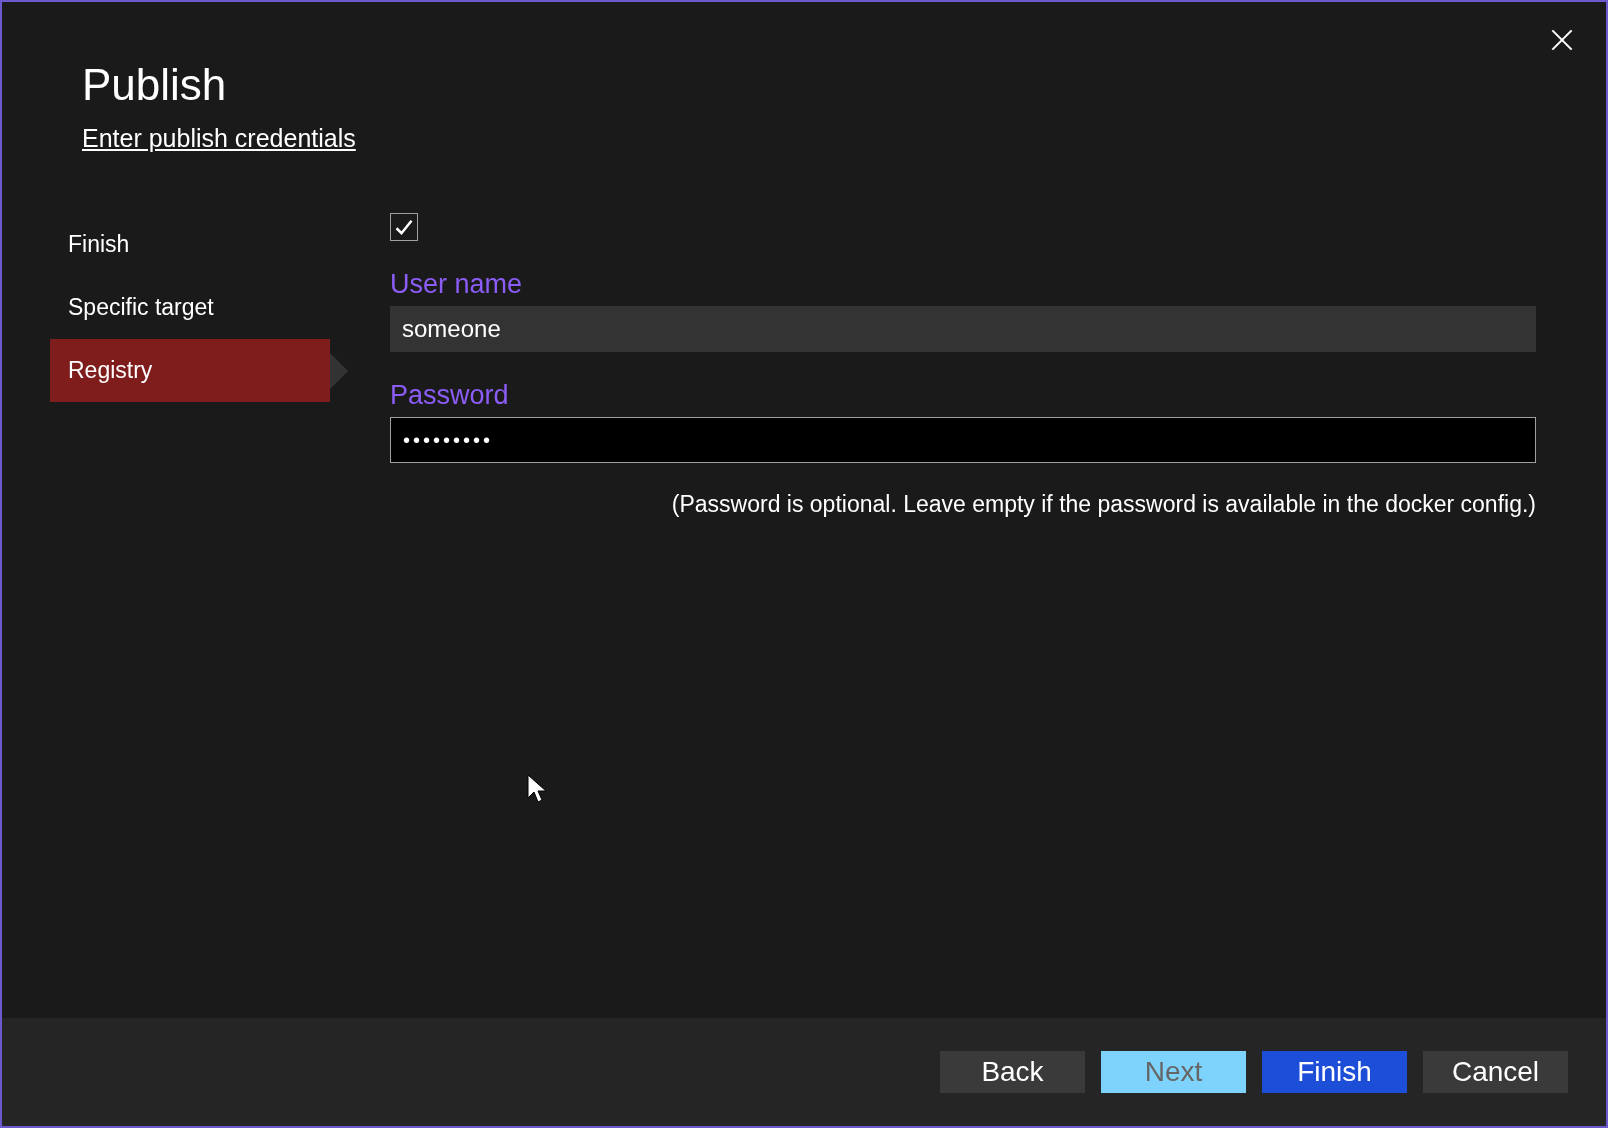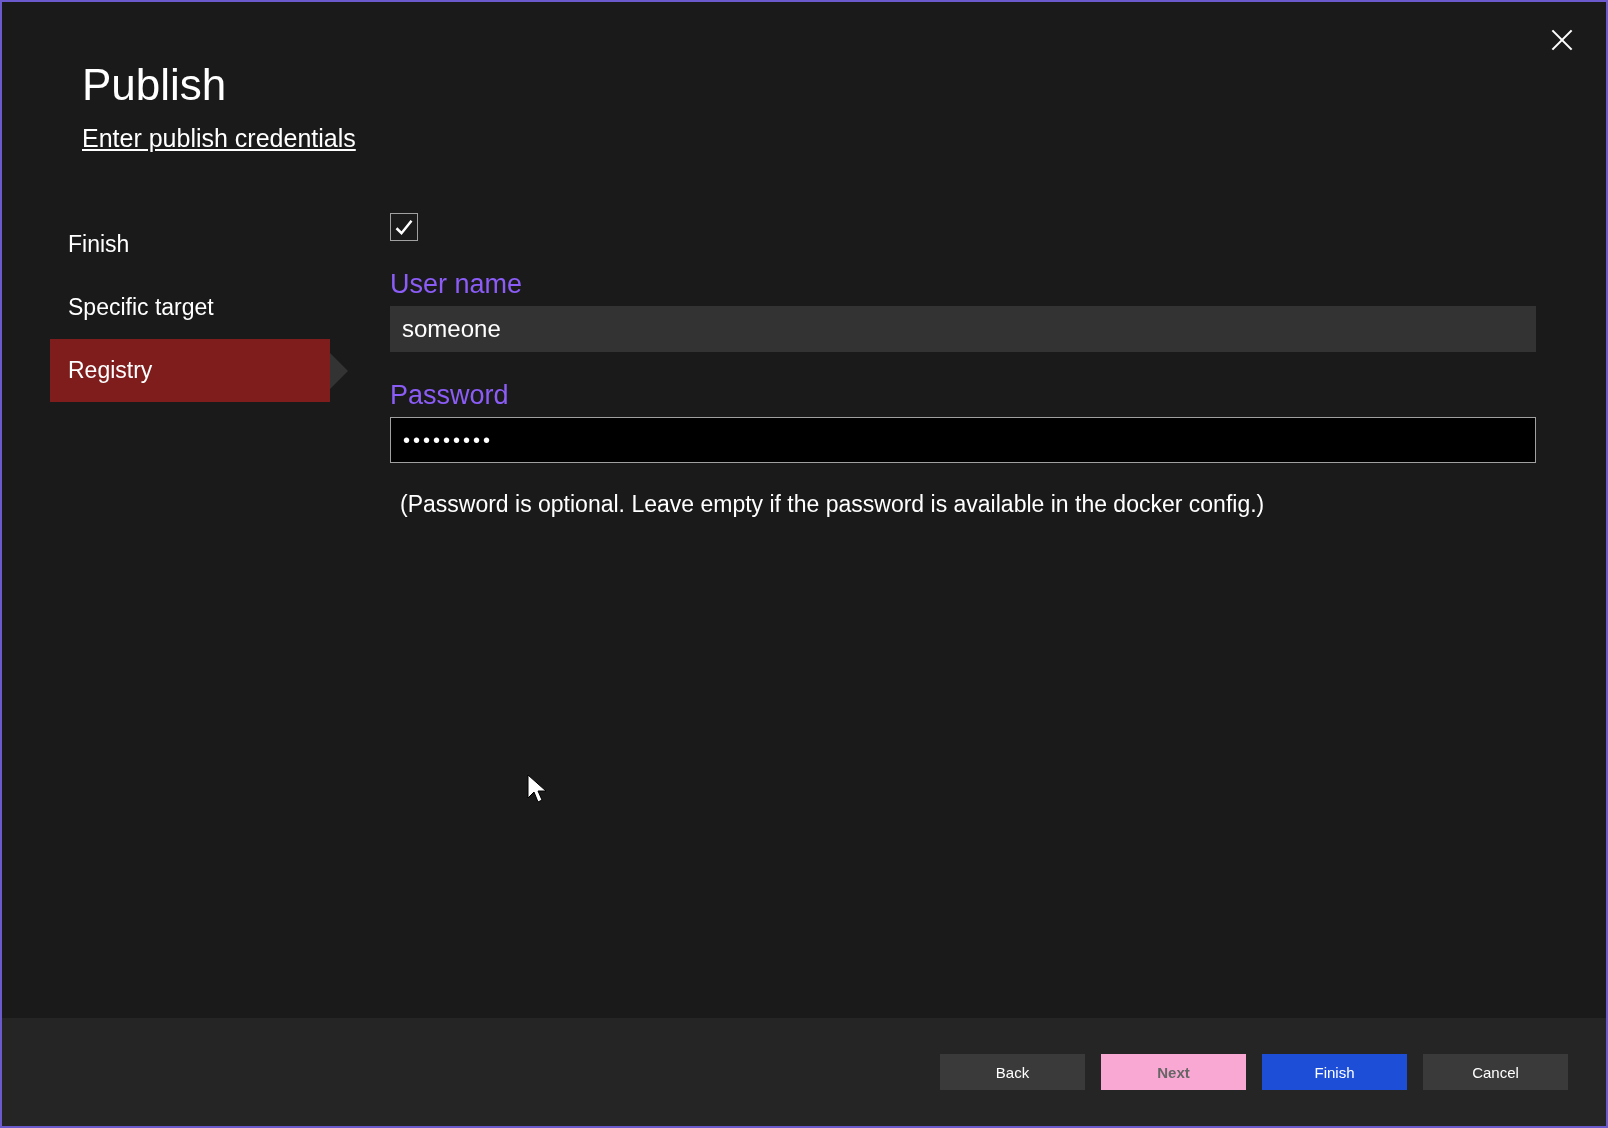--- a/index.html
+++ b/index.html
@@ -140,46 +140,46 @@
   }
   .input-group {
     margin-bottom: 28px;
   }
   .hint {
     font-size: 23px;
     font-weight: 300;
     color: #ffffff;
     margin-top: 20px;
     margin-left: 10px;
+    text-align: right;
   }
   .footer {
     background: #252525;
     height: 108px;
     display: flex;
     align-items: center;
     justify-content: flex-end;
     padding-right: 38px;
     gap: 16px;
   }
   .btn {
     width: 145px;
-    height: 36px;
+    height: 42px;
     border: none;
-    font-size: 15px;
+    font-size: 28px;
     font-weight: 300;
     font-family: inherit;
     cursor: pointer;
     color: #ffffff;
     background: #3a3a3a;
   }
   .btn.disabled {
     color: #666666;
-    background: #f9a8d4;
+    background: #7dd3fc;
     cursor: default;
-    font-weight: bold;
   }
   .btn.primary {
     background: #1d4ed8;
   }
   .cursor {
     position: absolute;
     top: 772px;
     left: 525px;
     pointer-events: none;
   }

